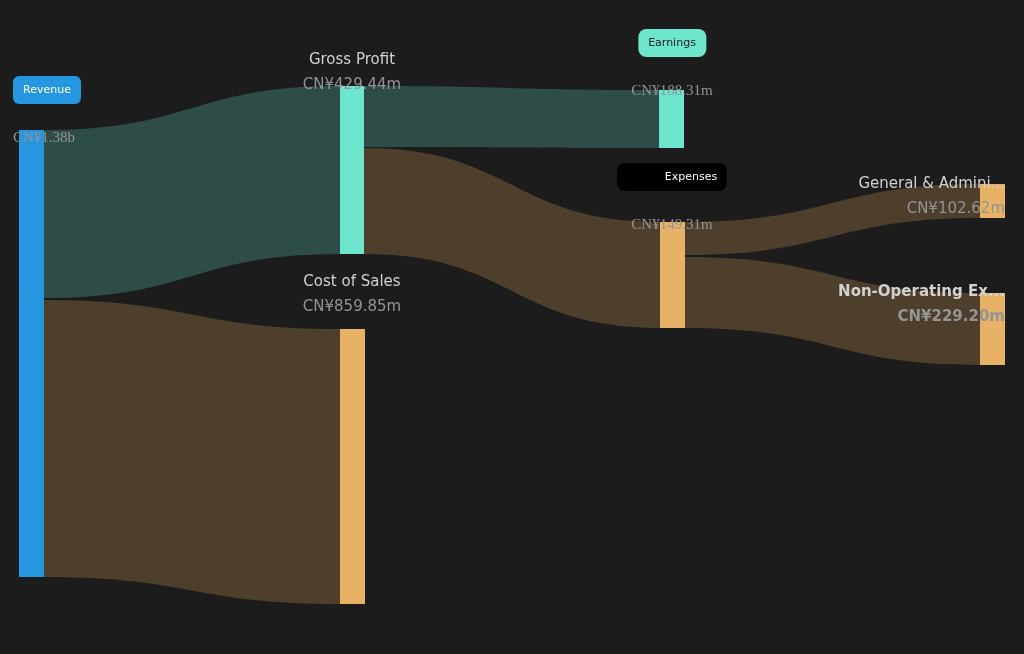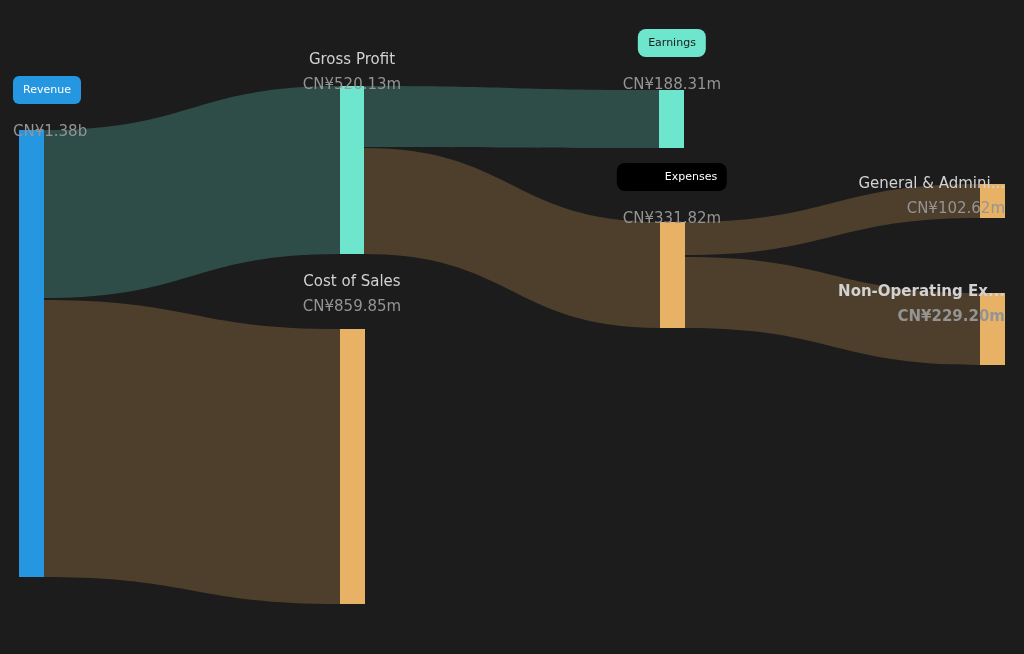--- a/index.html
+++ b/index.html
@@ -35,21 +35,21 @@
     display: inline-block;
     padding: 3px 10px;
     border-radius: 8px;
     font-size: 11px;
     line-height: 22px;
   }
   .badge.revenue  { background: var(--revenue-badge-bg);  color: var(--revenue-badge-text); border-radius: 6px; }
   .badge.earnings { background: var(--earnings-badge-bg); color: var(--earnings-badge-text); }
   .badge.expenses { background: var(--expenses-badge-bg); color: var(--expenses-badge-text); padding-left: 48px; }
   .badge-row { line-height: 28px; }
-  .lbl .val.under-badge { margin-top: 15px; }
+  .lbl .val.under-badge { margin-top: 21px; font-family: Liberation Serif, serif; }
 </style>
 </head>
 <body>
 
 <div class="stage">
 
   <svg id="sankey" width="1024" height="654" viewBox="0 0 1024 654">
       <path d="M 44 130 C 192 130 192 86 340 86 L 340 254 C 192 254 192 298 44 298 Z" fill="#2f4d48"></path>
       <path d="M 44 300 C 192 300 192 329 340 329 L 340 604 C 192 604 192 577 44 577 Z" fill="#4d3f2c"></path>
       <path d="M 364 86 C 511.5 86 511.5 90 659 90 L 659 148 C 511.5 148 511.5 147 364 147 Z" fill="#2f4d48"></path>
@@ -67,40 +67,40 @@
 
   <div class="lbl" style="left:13px; top:74px;">
     <div class="badge-row">
       <span class="badge revenue">Revenue</span>
     </div>
     <div class="val under-badge">CN¥1.38b</div>
   </div>
 
   <div class="lbl center" style="left:352px; top:27px;margin-top:20px;">
     <div class="title">Gross Profit</div>
-    <div class="val">CN¥520.13m</div>
+    <div class="val">CN¥429.44m</div>
   </div>
 
   <div class="lbl center" style="left:352px; top:269px;">
     <div class="title">Cost of Sales</div>
     <div class="val">CN¥859.85m</div>
   </div>
 
   <div class="lbl center" style="left:672px; top:27px;">
     <div class="badge-row">
       <span class="badge earnings">Earnings</span>
     </div>
     <div class="val under-badge">CN¥188.31m</div>
   </div>
 
   <div class="lbl center" style="left:672px; top:161px;">
     <div class="badge-row">
       <span class="badge expenses">Expenses</span>
     </div>
-    <div class="val under-badge">CN¥331.82m</div>
+    <div class="val under-badge">CN¥149.31m</div>
   </div>
 
   <div class="lbl rightal" style="right:19px; top:133px;">
     <div class="title">General &amp; Admini...</div>
     <div class="val">CN¥102.62m</div>
   </div>
 
   <div class="lbl rightal" style="right:19px; top:241px;font-weight:bold;">
     <div class="title">Non-Operating Ex...</div>
     <div class="val">CN¥229.20m</div>

